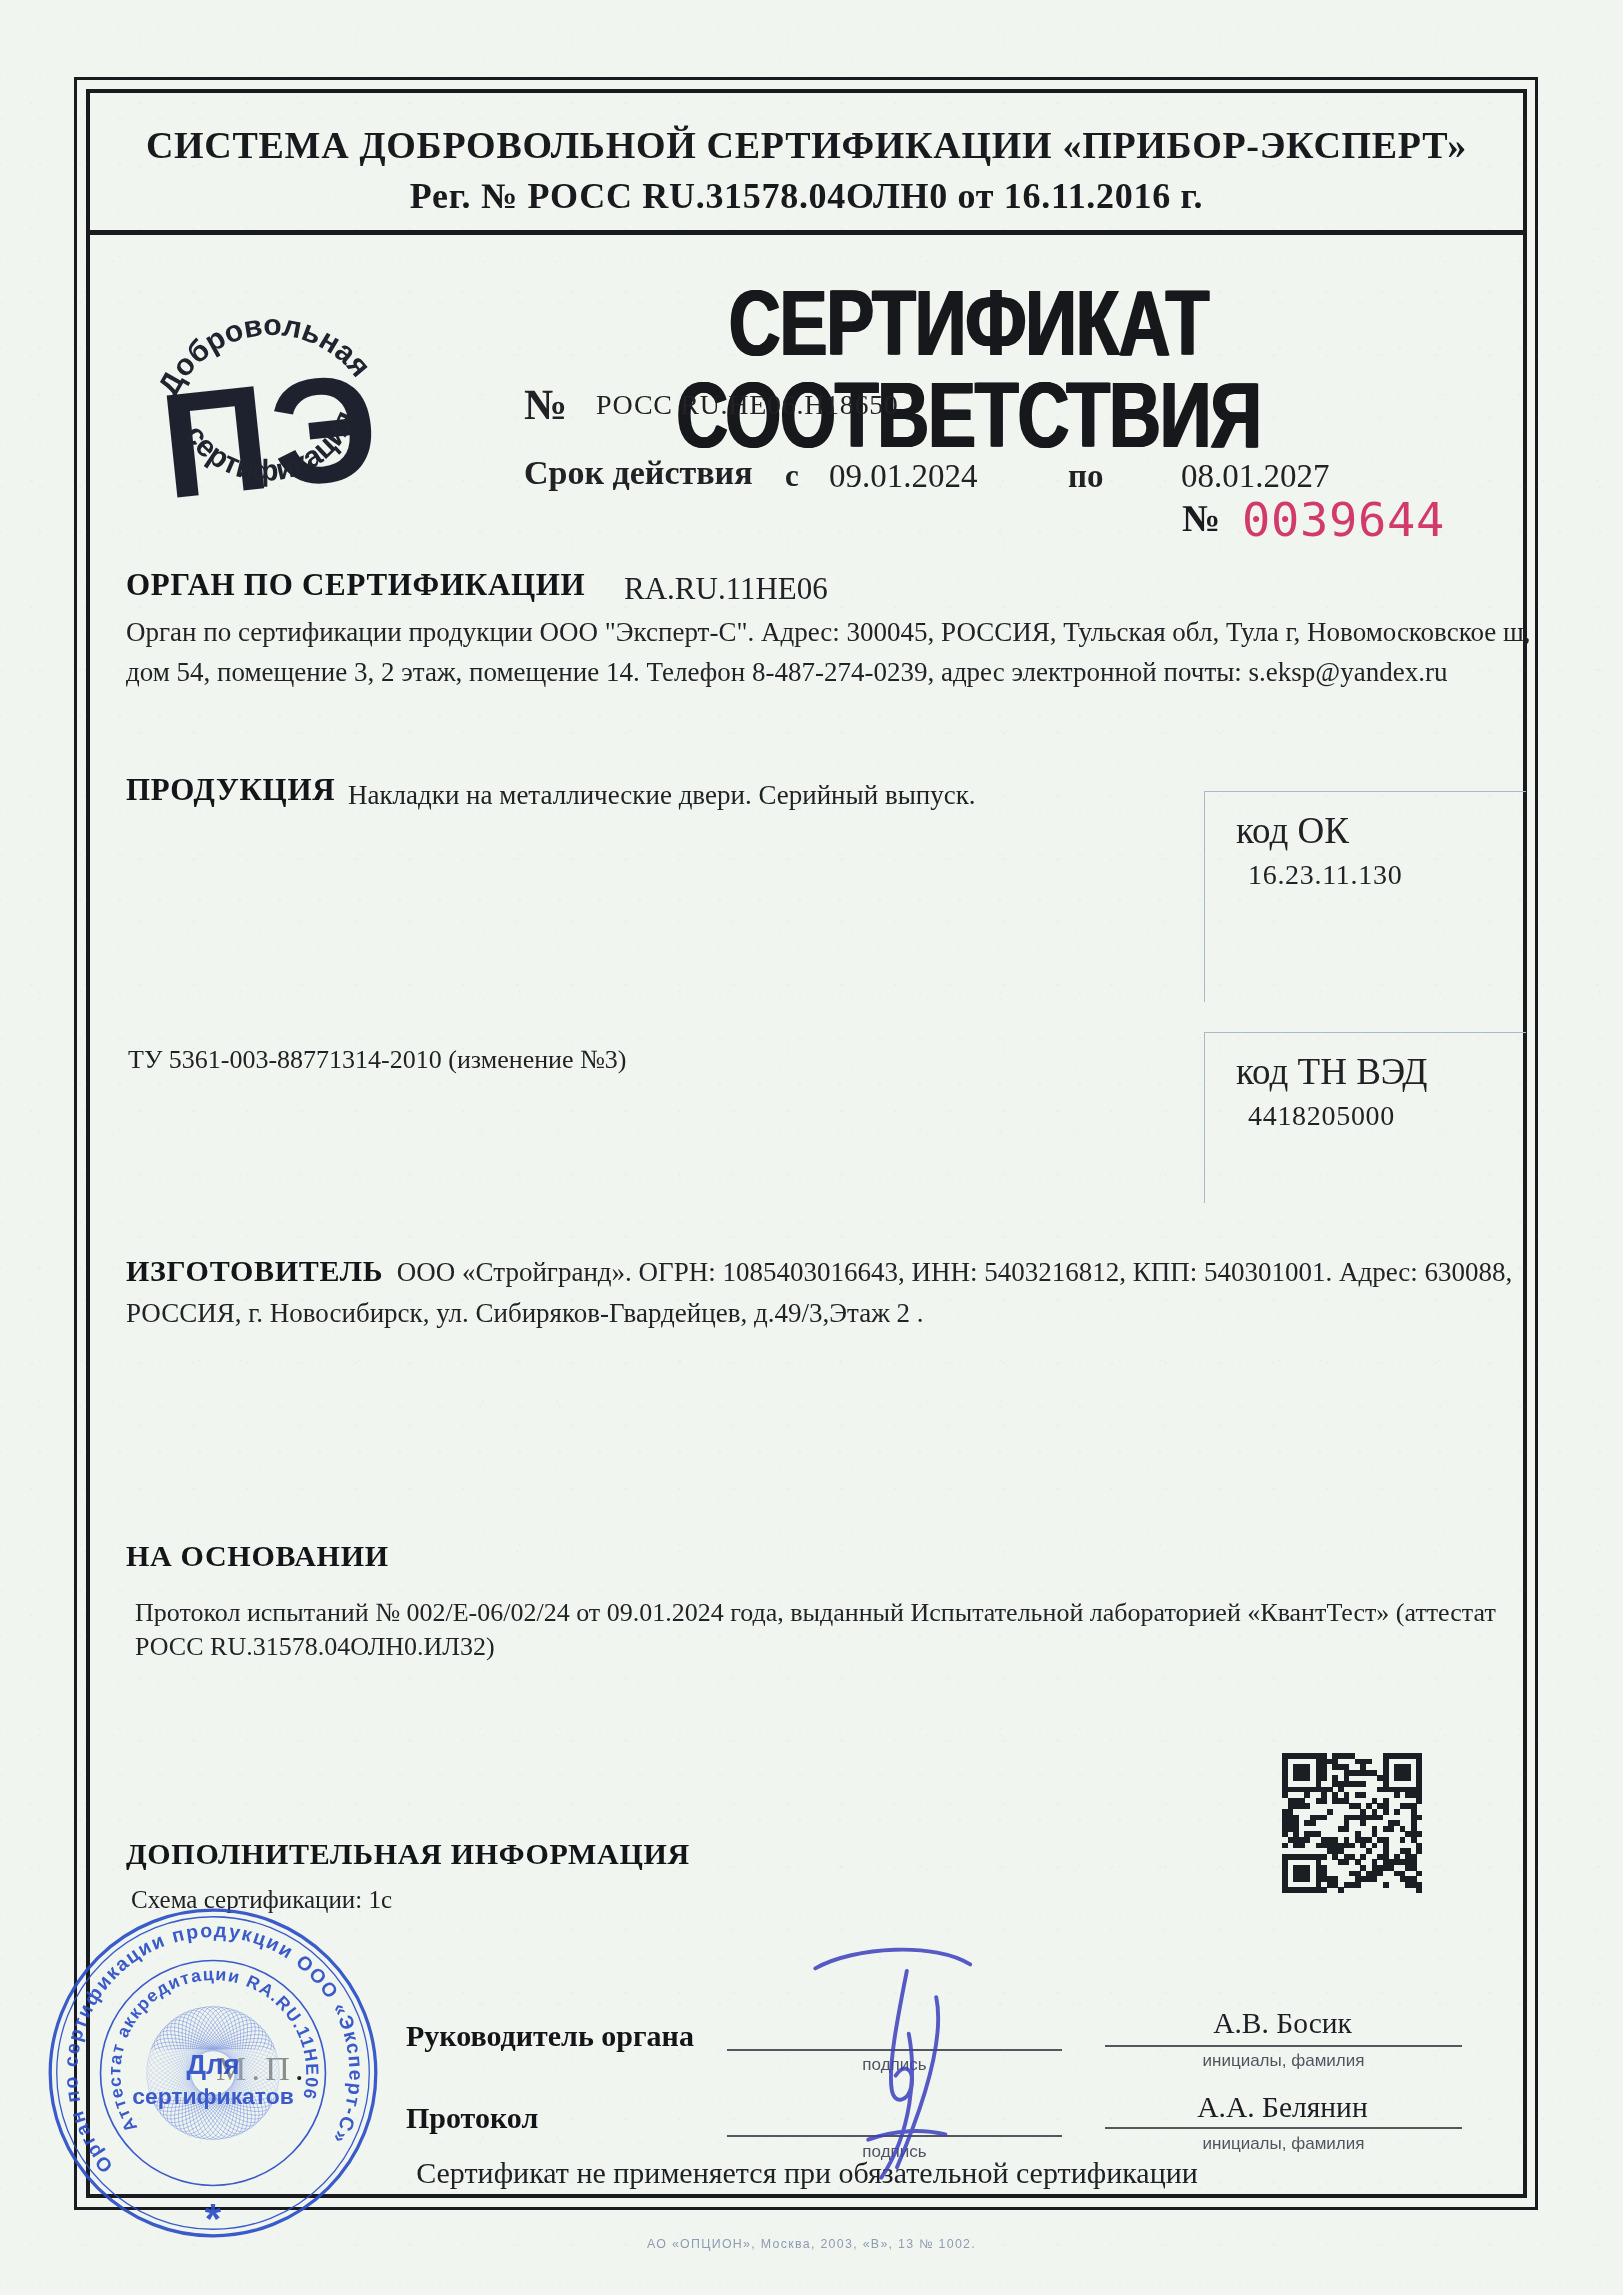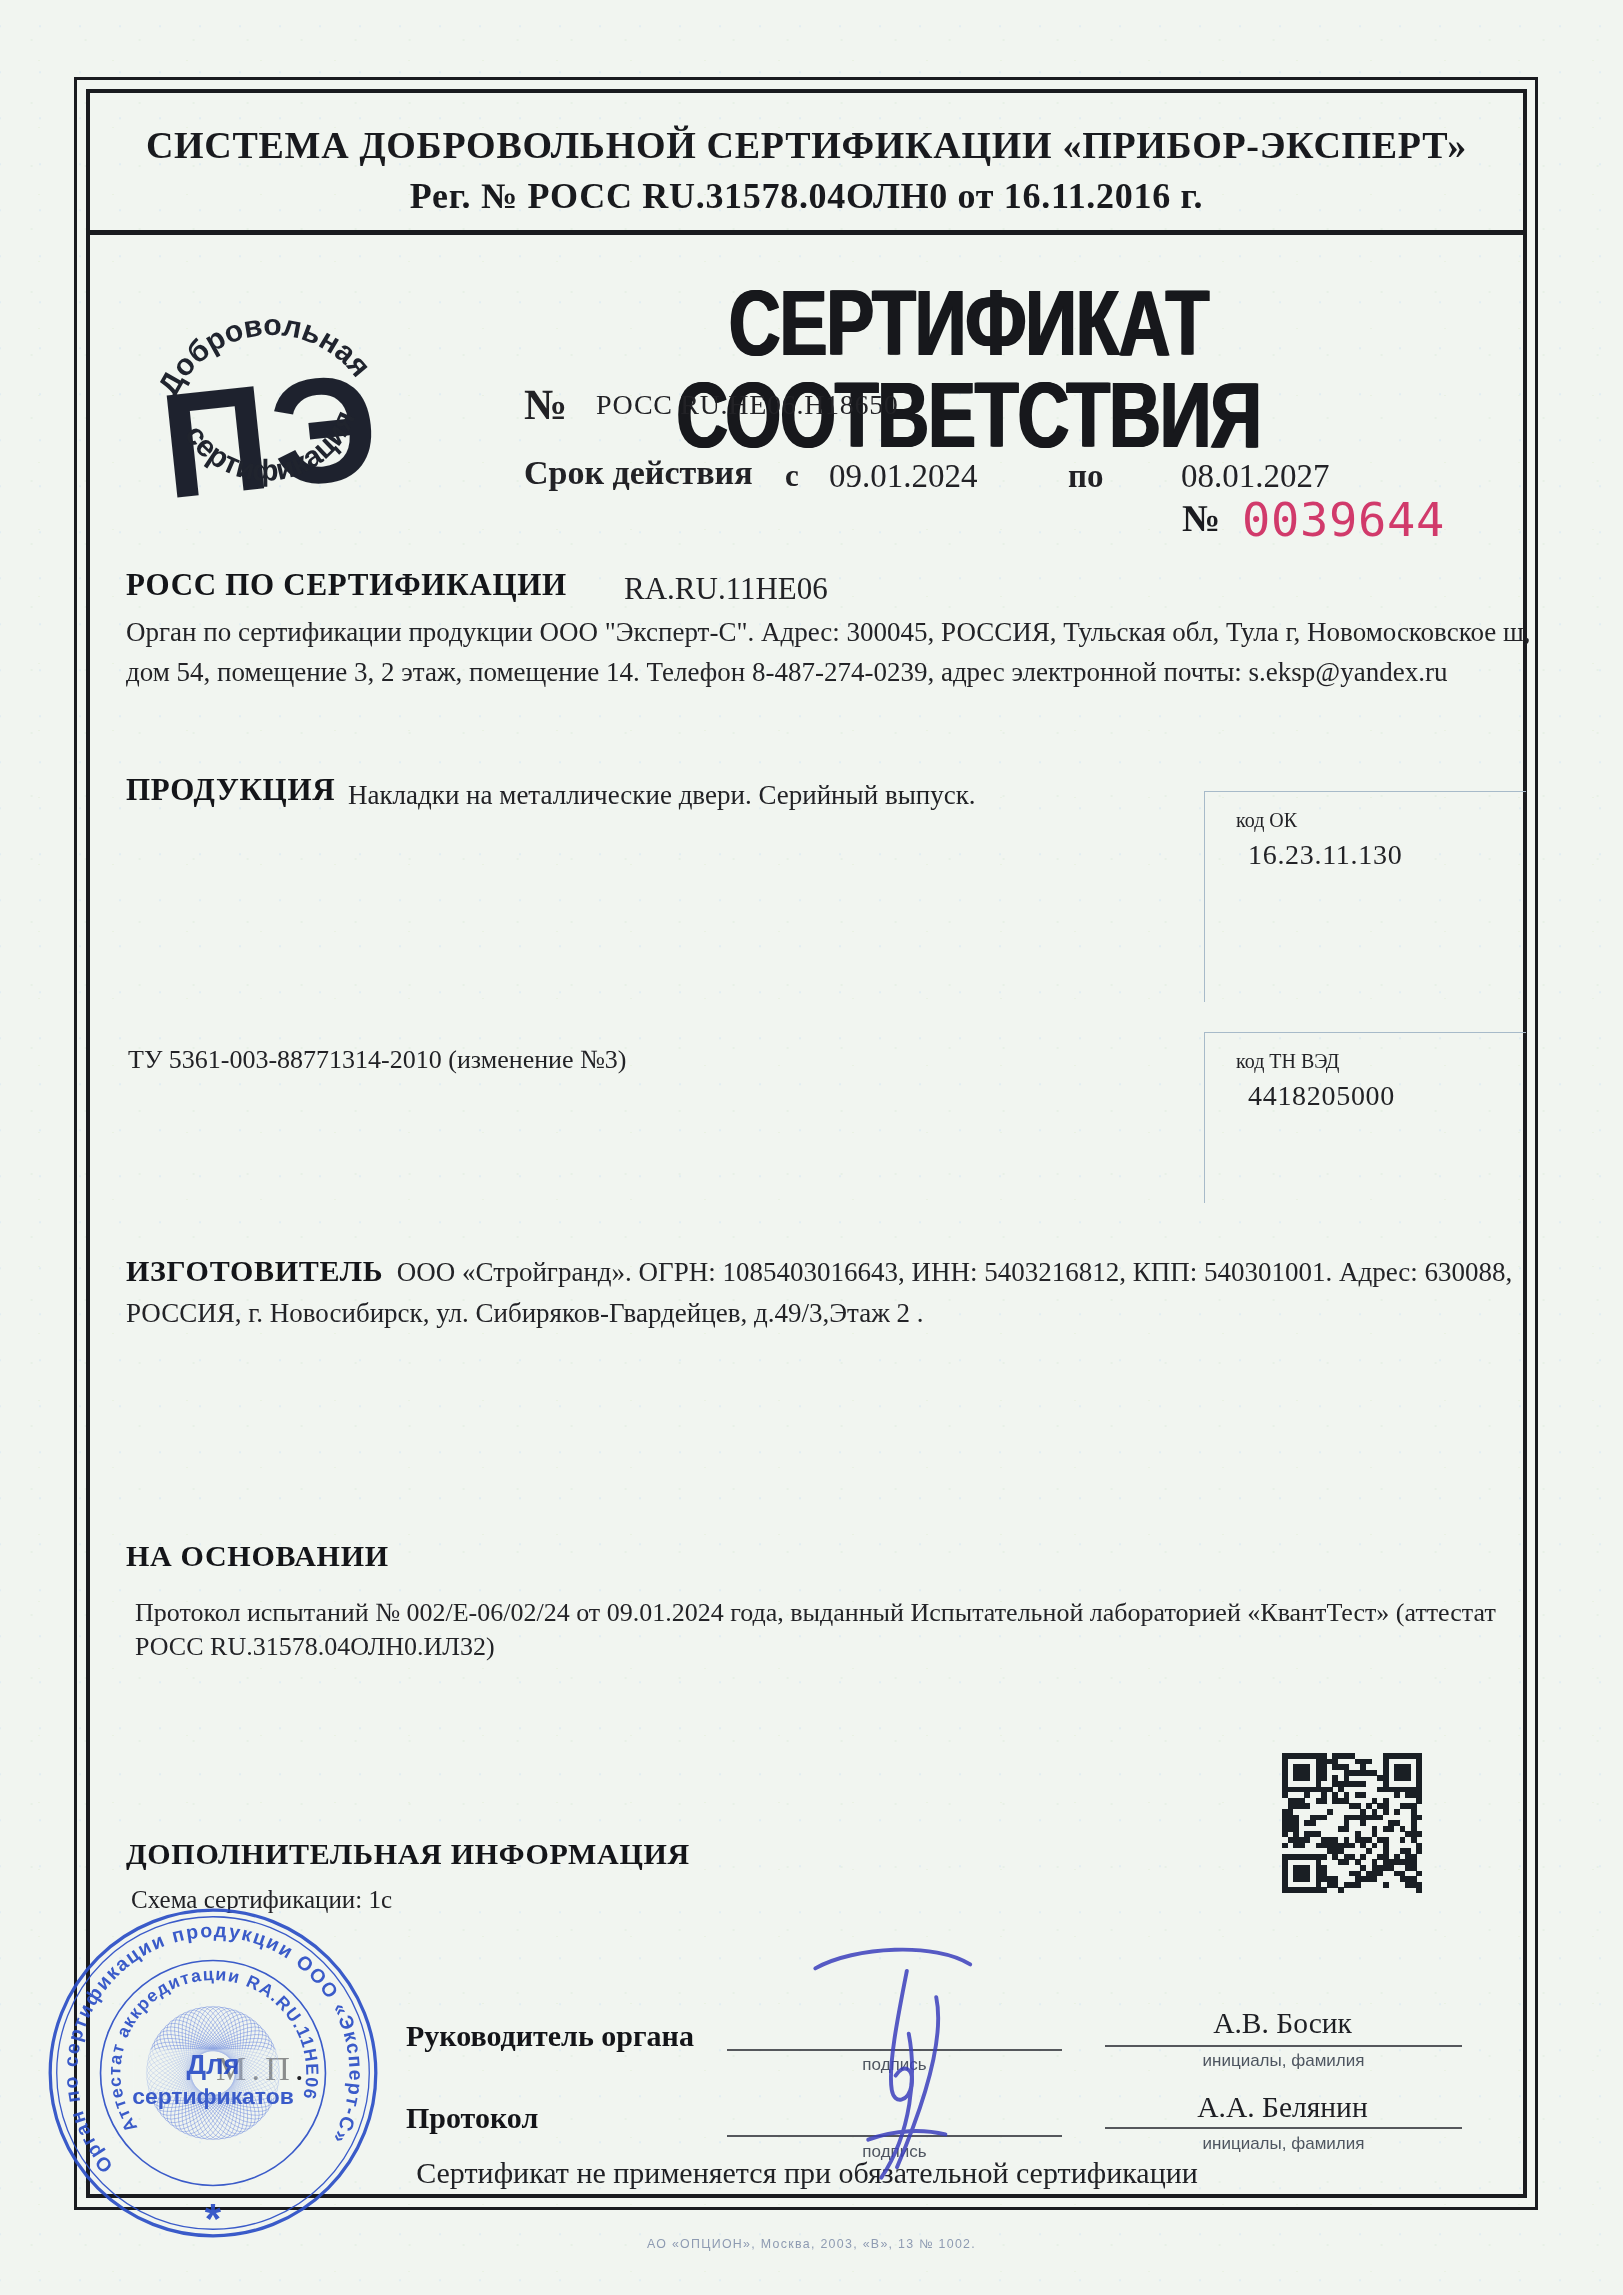--- a/index.html
+++ b/index.html
@@ -38,21 +38,21 @@
   .seclbl{font-weight:bold;color:#141519;z-index:2;}
   .org-lbl{left:126px;top:567px;font-size:31px;letter-spacing:0.7px;}
   .org-code{left:624px;top:571px;font-size:31px;z-index:2;}
   .para{font-size:27px;line-height:1.48;z-index:2;color:#232327;}
   .org-text{left:126px;top:613px;width:1407px;}
   .prod-lbl{left:126px;top:772px;font-size:31px;letter-spacing:0.7px;}
   .prod-text{left:348px;top:780px;font-size:27px;z-index:2;}
   .codebox{border-top:1.3px solid #a7bac9;border-left:1.3px solid #a7bac9;z-index:2;box-sizing:border-box;}
   .box-ok{left:1204px;top:791px;width:322px;height:211px;}
   .box-tnved{left:1204px;top:1032px;width:322px;height:171px;}
-  .codebox .clbl{margin:17px 0 0 31px;font-size:20px;}
+  .codebox .clbl{margin:17px 0 0 31px;font-size:37px;}
   .codebox .cval{margin:6.5px 0 0 43px;font-size:28px;letter-spacing:0.7px;}
   .conform-h{left:126px;top:1004px;font-size:29px;letter-spacing:0.7px;}
   .conform-t{left:128px;top:1045px;font-size:26px;z-index:2;}
   .mixpara{z-index:2;font-size:27px;line-height:1.5;color:#232327;}
   .mixpara b{font-size:30px;letter-spacing:0.7px;color:#141519;}
   .manu{left:126px;top:1248px;width:1417px;}
   .issued{left:126px;top:1392px;width:1417px;}
   .basis-h{left:126px;top:1539px;font-size:30px;letter-spacing:0.7px;}
   .basis-t{left:135px;top:1596px;width:1401px;font-size:26px;line-height:1.32;}
   .qr{left:1282px;top:1753px;width:140px;height:140px;z-index:2;}
@@ -116,21 +116,21 @@
 
   <div class="abs vallbl">Срок действия</div>
   <div class="abs valfrom">с</div>
   <div class="abs vald1">09.01.2024</div>
   <div class="abs valto">по</div>
   <div class="abs vald2">08.01.2027</div>
 
   <div class="abs serlbl">№</div>
   <div class="abs serval">0039644</div>
 
-  <div class="abs seclbl org-lbl">РОСС ПО СЕРТИФИКАЦИИ</div>
+  <div class="abs seclbl org-lbl">ОРГАН ПО СЕРТИФИКАЦИИ</div>
   <div class="abs org-code">RA.RU.11HE06</div>
   <div class="abs para org-text">Орган по сертификации продукции ООО "Эксперт-С". Адрес: 300045, РОССИЯ, Тульская обл, Тула г, Новомосковское ш, дом 54, помещение 3, 2 этаж, помещение 14. Телефон 8-487-274-0239, адрес электронной почты: s.eksp@yandex.ru</div>
 
   <div class="abs seclbl prod-lbl">ПРОДУКЦИЯ</div>
   <div class="abs prod-text">Накладки на металлические двери. Серийный выпуск.</div>
 
   <div class="abs codebox box-ok">
     <div class="clbl">код ОК</div>
     <div class="cval">16.23.11.130</div>
   </div>

